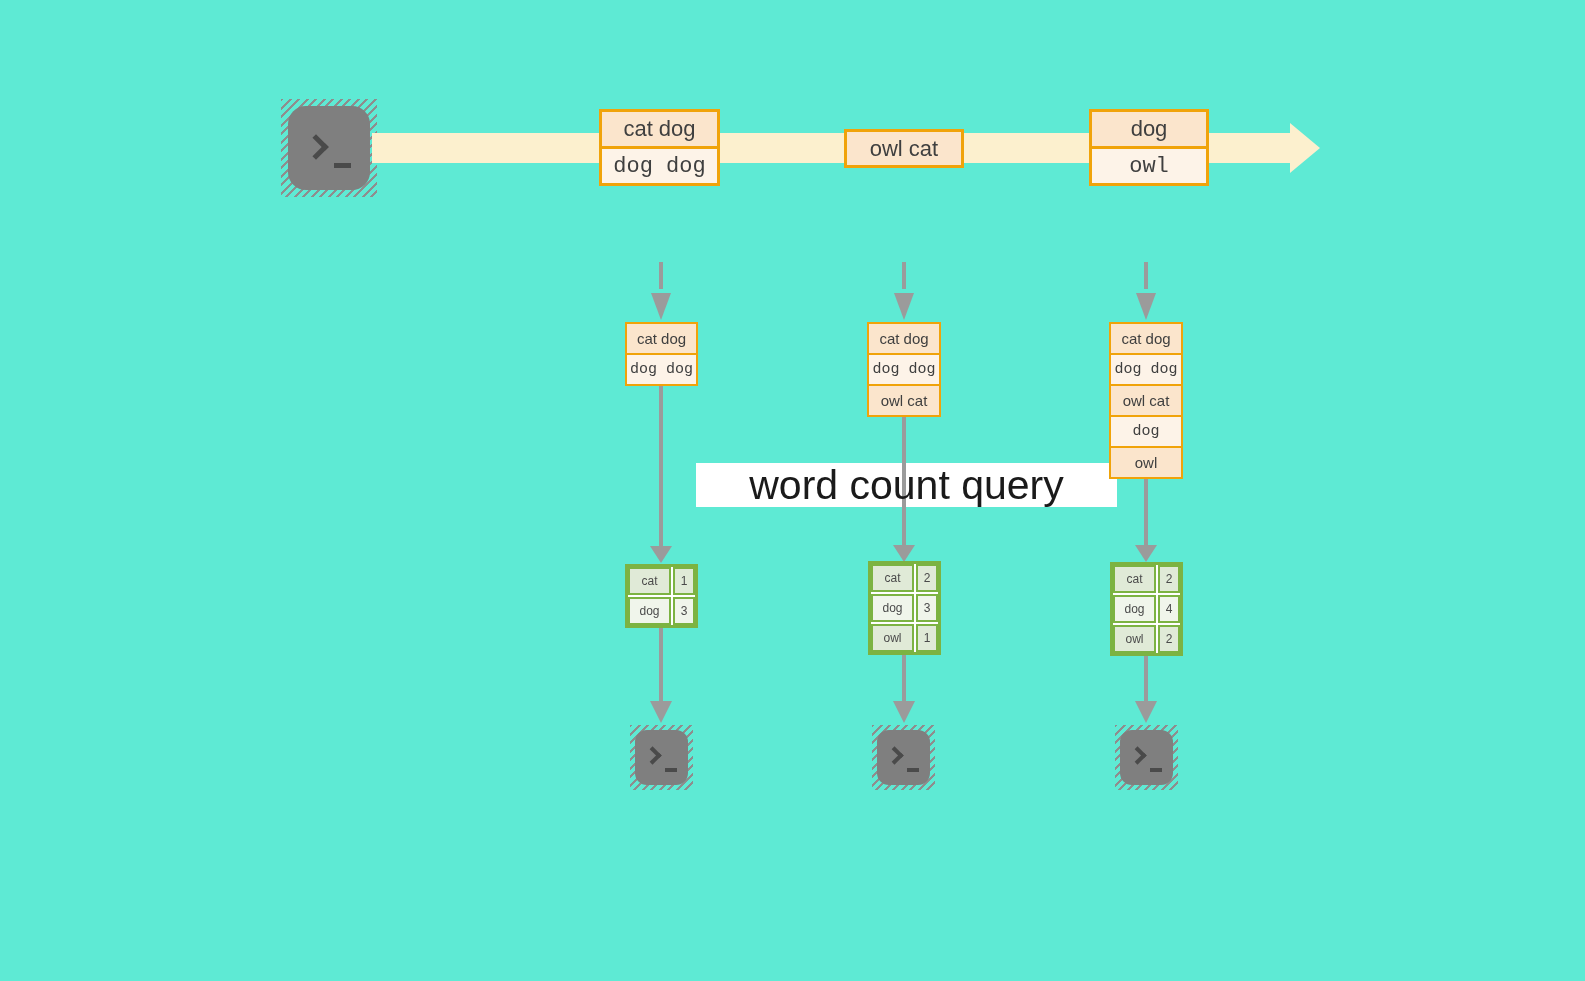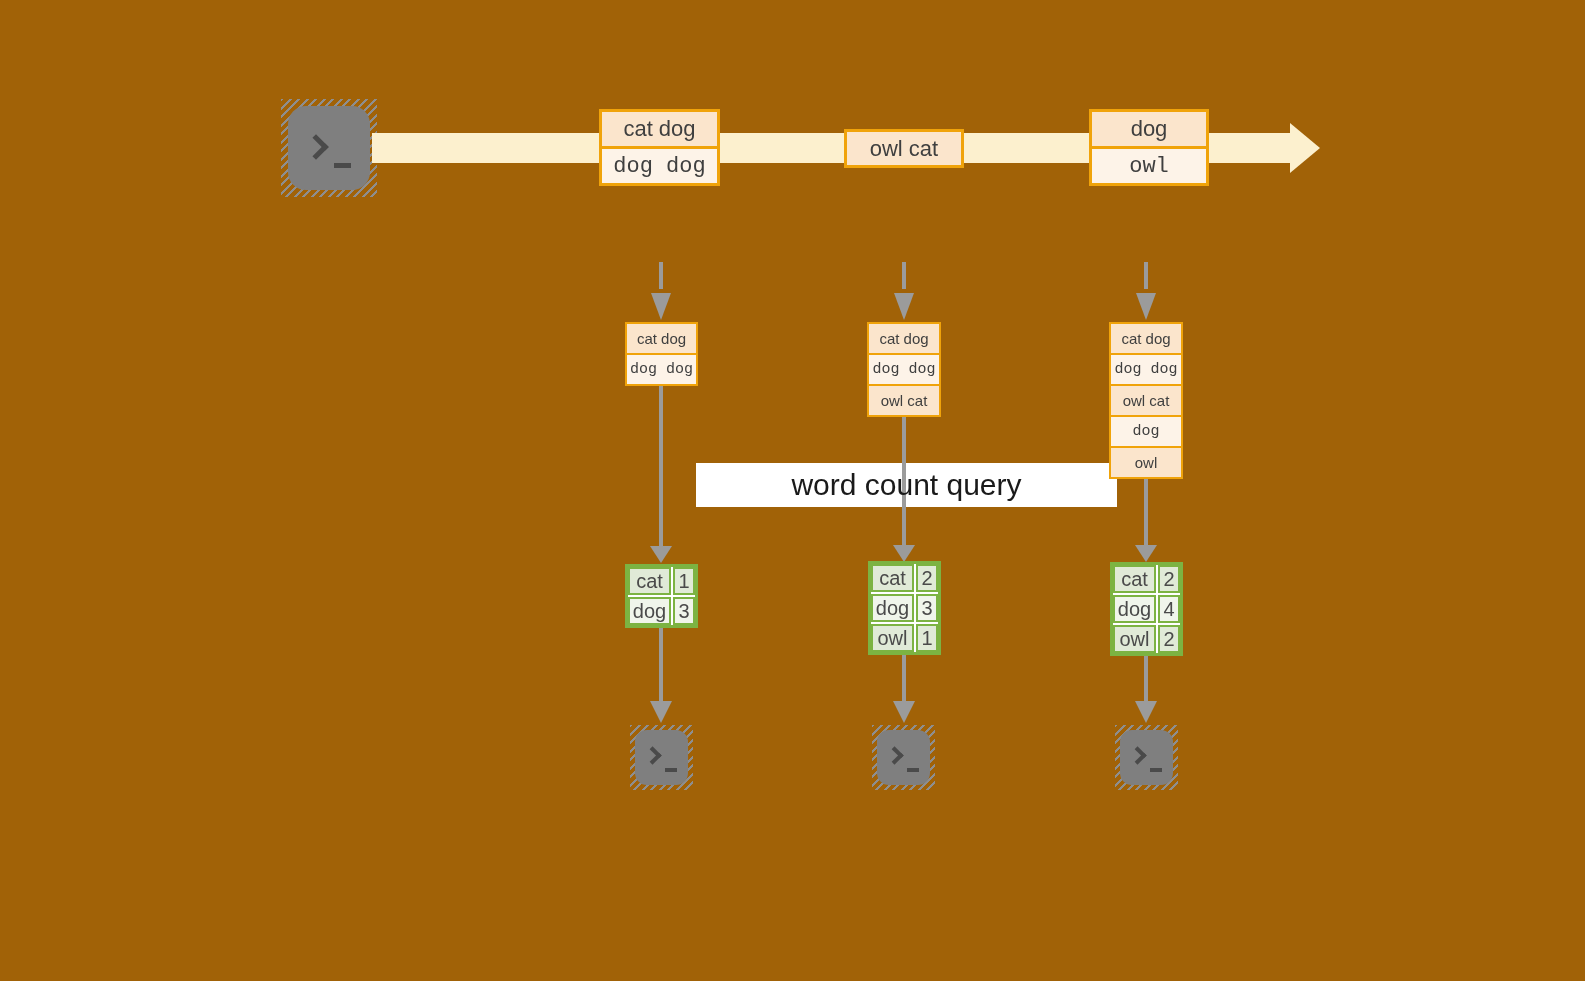--- a/index.html
+++ b/index.html
@@ -8,21 +8,21 @@
     --cream:#FDF3E8;
     --stream:#FCF0CE;
     --green:#7CB342;
     --sage:#E0EAD7;
     --sage-light:#F0F5EB;
     --gray:#9B9B9B;
     --ink:#3F3F3F;
   }
   html,body{margin:0;padding:0;background:#000;}
   #canvas{
-    position:relative;width:1585px;height:981px;background:#a16207;overflow:hidden;
+    position:relative;width:1585px;height:981px;background:#5eead4;overflow:hidden;
     font-family:"Liberation Sans",sans-serif;
   }
   .abs{position:absolute;}
 
   
   .term{
     background:repeating-linear-gradient(135deg,#8E8E8E 0 2px,transparent 2px 6px);
   }
   .term-inner{position:absolute;background:#7F7F7F;}
   .term-lg .term-inner{inset:7px;border-radius:18px;}
@@ -53,25 +53,25 @@
 
   
   .vline{width:4px;background:var(--gray);z-index:2;}
   .head{width:0;height:0;z-index:2;}
   .head-batch{border-left:10px solid transparent;border-right:10px solid transparent;border-top:27px solid var(--gray);}
   .head-mid{border-left:11px solid transparent;border-right:11px solid transparent;border-top:17px solid var(--gray);}
   .head-out{border-left:11px solid transparent;border-right:11px solid transparent;border-top:22px solid var(--gray);}
 
   
   .query-band{background:#FFFFFF;z-index:1;}
-  .query-text{display:flex;align-items:center;justify-content:center;font-size:30px;color:#1A1A1A;z-index:4;}
+  .query-text{display:flex;align-items:center;justify-content:center;font-size:41px;color:#1A1A1A;z-index:4;}
 
   
   .wc-table{box-sizing:content-box;border:3px solid var(--green);background:#FFFFFF;display:grid;grid-template-columns:43px 22px;gap:2px;z-index:3;}
-  .wc-cell{box-sizing:border-box;border:2px solid var(--green);height:28px;display:flex;align-items:center;justify-content:center;font-size:20px;color:#4A4A4A;}
+  .wc-cell{box-sizing:border-box;border:2px solid var(--green);height:28px;display:flex;align-items:center;justify-content:center;font-size:12px;color:#4A4A4A;}
   .r0{background:var(--sage);}
   .r1{background:var(--sage-light);}
   .r2{background:var(--sage);}
   .z3{z-index:3;}
 </style>
 </head>
 <body>
 
 <div id="canvas">
 

